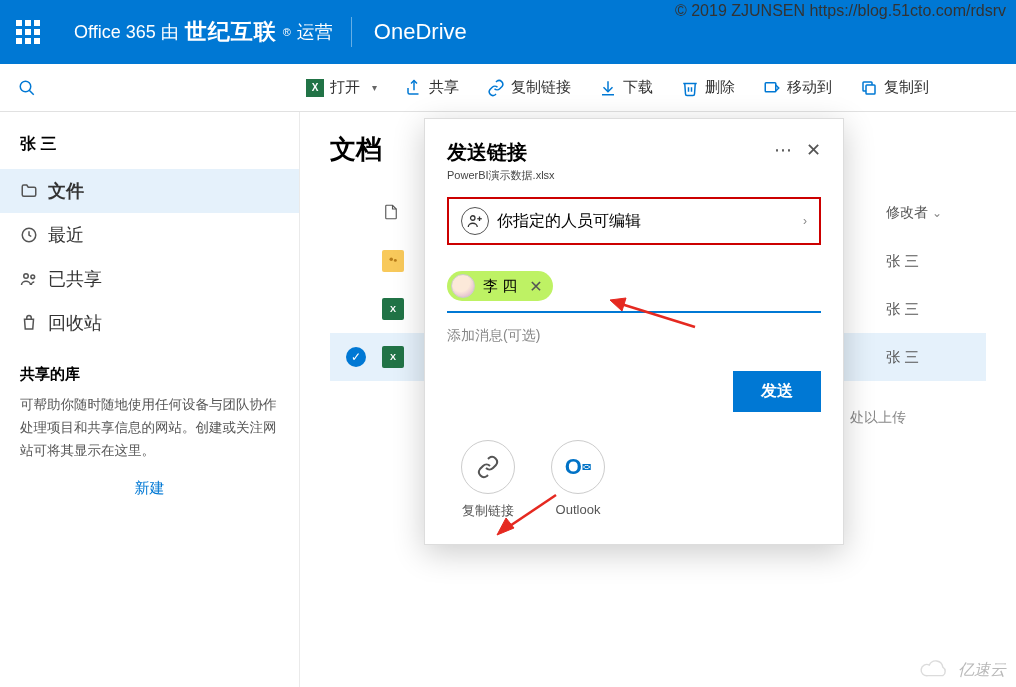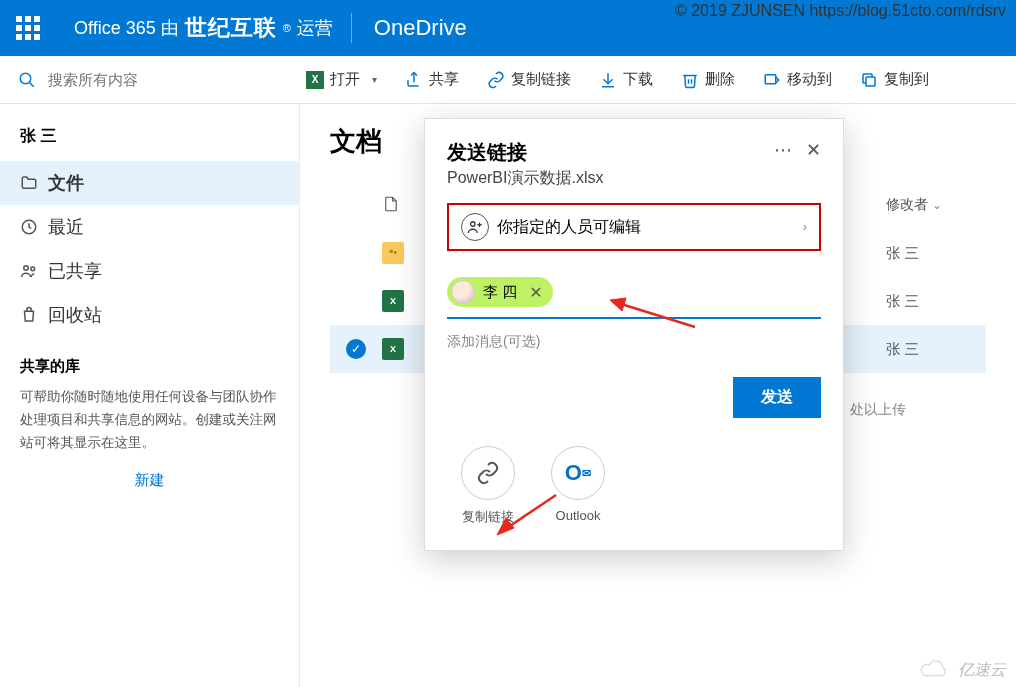--- a/index.html
+++ b/index.html
@@ -1,18 +1,18 @@
 <!DOCTYPE html>
 <html><head>
 <meta charset="utf-8">
 <style>
   * { box-sizing: border-box; margin: 0; padding: 0; font-family: "Segoe UI", "Microsoft YaHei", sans-serif; }
   body { width: 1016px; height: 687px; overflow: hidden; background: #fff; position: relative; }
 
-  .topbar { height: 56px; background: #0078d4; color: #fff; display: flex; align-items: center; }
+  .topbar { height: 64px; background: #0078d4; color: #fff; display: flex; align-items: center; }
   .waffle { width: 56px; height: 56px; display: flex; align-items: center; justify-content: center; }
   .waffle-grid { display: grid; grid-template-columns: repeat(3,6px); grid-template-rows: repeat(3,6px); gap: 3px; }
   .waffle-grid span { background: #fff; width: 6px; height: 6px; }
   .brand { font-size: 18px; padding: 0 18px; display: flex; align-items: center; gap: 6px; }
   .brand-strong { font-weight: 700; font-size: 22px; letter-spacing: 1px; }
   .vr { width: 1px; height: 30px; background: rgba(255,255,255,.4); }
   .app-name { font-size: 22px; padding: 0 22px; }
 
   .cmdbar { height: 48px; border-bottom: 1px solid #e1e1e1; display: flex; align-items: center; padding: 0 18px; gap: 8px; color: #333; }
   .search { display: flex; align-items: center; gap: 12px; flex: 0 0 270px; color: #0078d4; }
@@ -44,21 +44,21 @@
   .row.sel { background: #e5f1fb; }
   .chk { width: 20px; height: 20px; border-radius: 50%; background: #0078d4; color: #fff; display: inline-flex; align-items:center; justify-content:center; font-size:12px;}
   .fi { width:22px; height:22px; display:inline-flex; align-items:center; justify-content:center; border-radius:2px;}
   .fi.folder-shared { background:#f8c95b;}
   .fi.xlsx { background:#217346; color:#fff; font-size:9px; font-weight:700;}
   .dropzone { color:#888; font-size:14px; padding-left: 520px; margin-top: 28px;}
 
   .dialog { position: absolute; left: 424px; top: 118px; width: 420px; background:#fff; box-shadow: 0 8px 30px rgba(0,0,0,.2); border:1px solid #ddd; padding: 20px 22px 24px; z-index: 20;}
   .dlg-head { display:flex; align-items:flex-start; justify-content:space-between; }
   .dlg-title { font-size: 20px; font-weight: 700; }
-  .dlg-sub { font-size: 16px; text-align:center; margin-top:2px; color:#444;}
+  .dlg-sub { font-size: 11px; text-align:center; margin-top:2px; color:#444;}
   .dlg-ctrl { display:flex; gap:14px; color:#555;}
   .dlg-ctrl span { cursor:pointer; font-size:18px;}
   .perm { margin-top: 14px; border: 2.5px solid #c00; padding: 8px 12px; display:flex; align-items:center; gap:8px; cursor:pointer;}
   .perm .pi { width:28px; height:28px; border:1.5px solid #555; border-radius:50%; display:inline-flex; align-items:center; justify-content:center;}
   .chip-row { margin-top: 26px; border-bottom: 2px solid #0078d4; padding-bottom: 10px; display:flex; align-items:center; gap:10px;}
   .chip { display:inline-flex; align-items:center; gap:8px; background:#bef264; border-radius: 16px; padding: 3px 10px 3px 4px; font-size:15px;}
   .chip .av { width:24px; height:24px; border-radius:50%; background: radial-gradient(circle at 40% 35%, #fce9d9 45%, #d4a6c8 100%); border:1px solid #ccc;}
   .chip .x { cursor:pointer; font-size:16px; color:#555; padding-left:4px;}
   .msg { margin-top: 14px; color:#888; font-size:14px;}
   .sendrow { display:flex; justify-content:flex-end; margin-top: 26px;}
@@ -106,21 +106,20 @@
   <div class="vr"></div>
   <div class="app-name">OneDrive</div>
 </div>
 
 <div class="cmdbar">
   <div class="search">
     <svg width="18" height="18" viewBox="0 0 24 24" fill="none" stroke="#0078d4" stroke-width="2">
         <circle cx="10" cy="10" r="7"></circle>
         <line x1="21" y1="21" x2="15" y2="15"></line>
       </svg>
-    <input placeholder="搜索所有内容" style="">
   </div>
   <div class="cmd">
     <span class="i" style="background:#217346;color:#fff;width:18px;height:18px;font-size:10px;display:inline-flex;align-items:center;justify-content:center;font-weight:700">X</span>
     <span>打开</span>
       <span class="caret">▾</span>
   </div>
   <div class="cmd">
     <span class="i">
         <svg width="18" height="18" viewBox="0 0 24 24" fill="none" stroke="currentColor" stroke-width="2">
           <path d="M4 12v6a2 2 0 0 0 2 2h12"></path>

